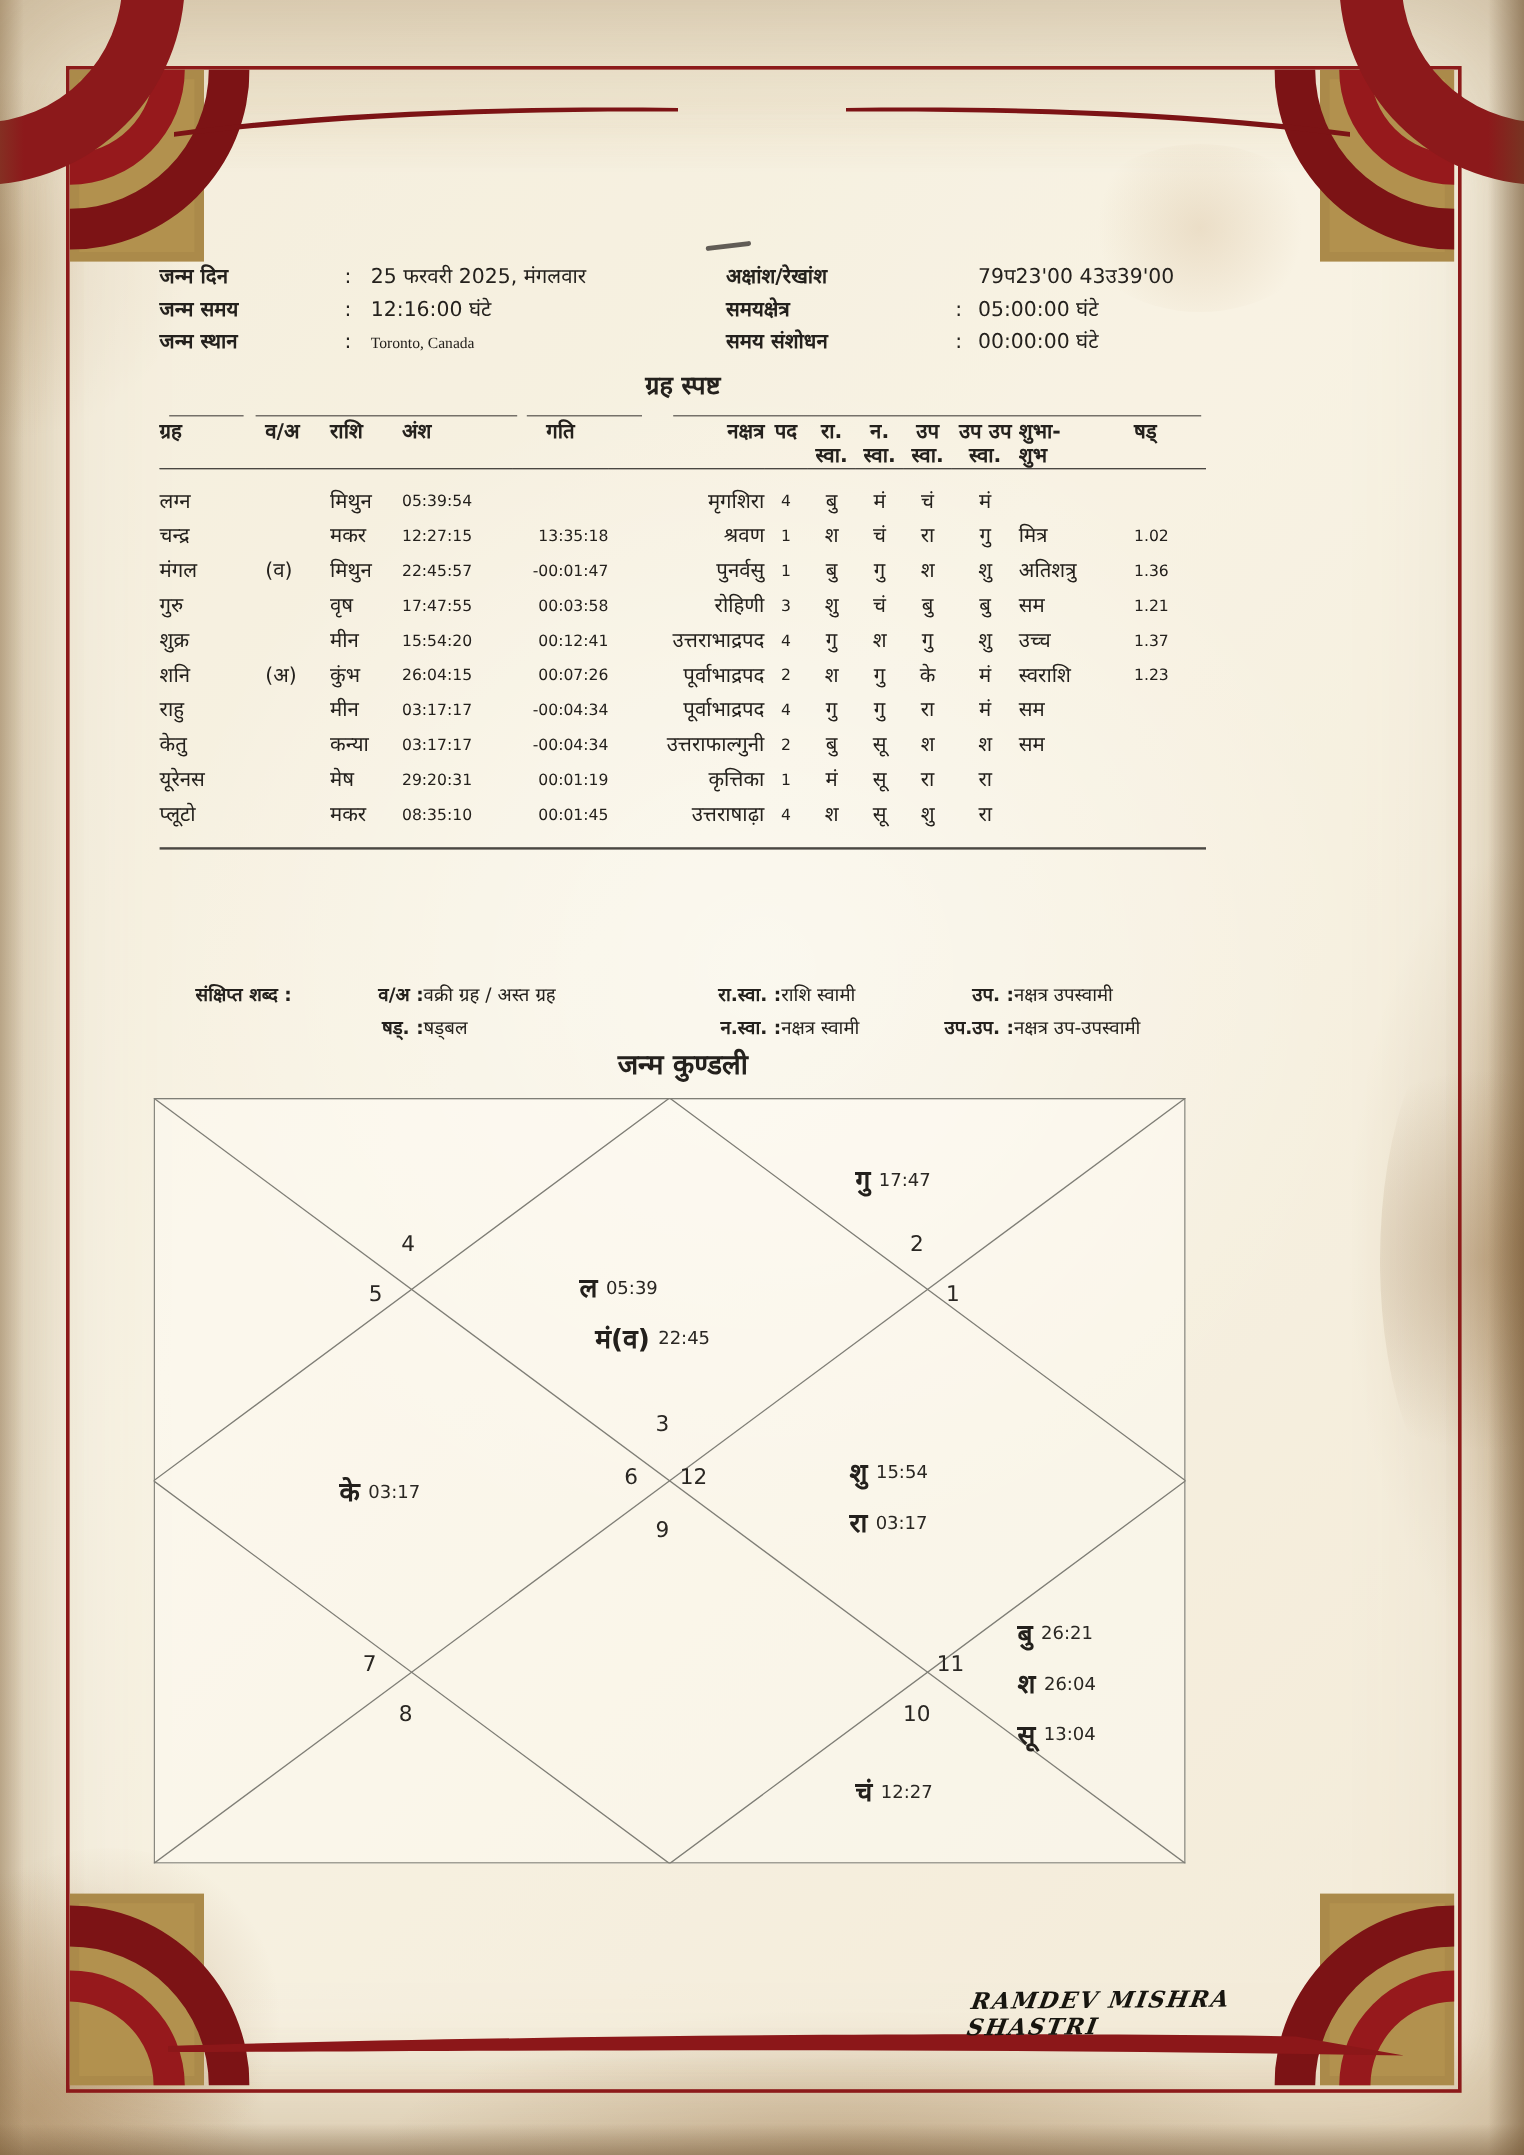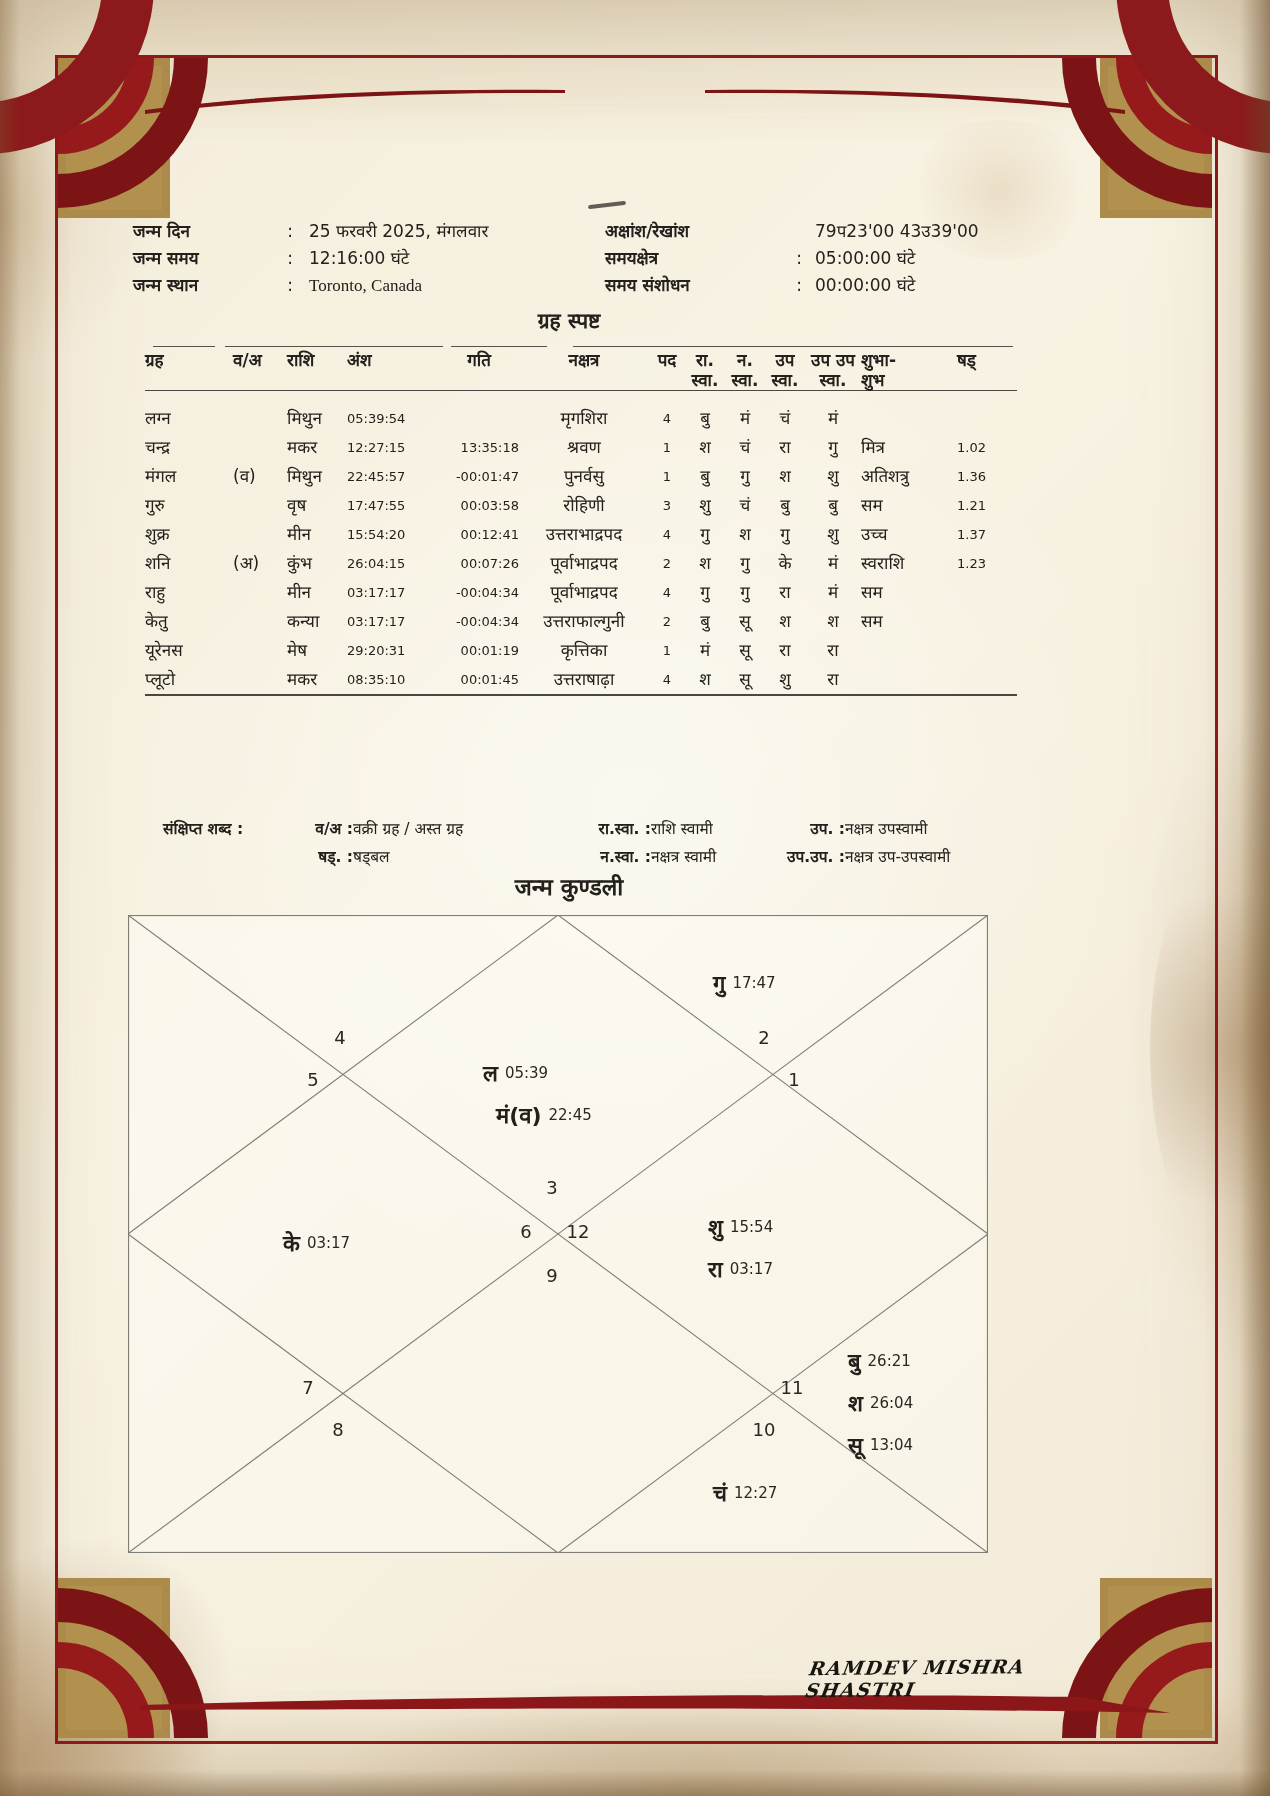--- a/index.html
+++ b/index.html
@@ -42,46 +42,46 @@
   .bi{position:absolute;font-size:17px;line-height:27px;white-space:nowrap;}
   .bi-left{left:133px;top:218px;}
   .bi-right{left:605px;top:218px;}
   .bi-row{display:flex;}
   .bi-label{font-weight:bold;}
   .bi-left .bi-label{width:138px;}
   .bi-right .bi-label{width:178px;font-weight:bold;}
   .bi-sep{width:38px;text-align:center;}
   .bi-right .bi-sep{width:32px;}
   .bi-value{font-weight:500;}
-  .bi-value.latin{font-family:"Liberation Serif","DejaVu Serif",serif;font-size:17px;}
+  .bi-value.latin{font-family:"Liberation Serif","DejaVu Serif",serif;font-size:13px;}
 
   
   .grah-title{position:absolute;left:133px;top:306px;width:872px;text-align:center;
     font-size:21px;font-weight:bold;}
-  .table-wrap{position:absolute;left:133px;top:338px;width:872px;border-bottom:2px solid #4a4742;margin-left:12px;}
+  .table-wrap{position:absolute;left:133px;top:338px;width:872px;border-bottom:2px solid #4a4742;padding-bottom:12px;}
   .ovl{position:absolute;top:8px;height:0;border-top:1.6px solid #55524d;}
   .ovl.o1{left:8px;width:62px;}
   .ovl.o2{left:80px;width:218px;}
   .ovl.o3{left:306px;width:96px;}
   .ovl.o4{left:428px;width:440px;}
   table.planet{table-layout:fixed;border-collapse:collapse;width:872px;margin-top:12px;}
   table.planet th,table.planet td{padding:0;}
   thead th{vertical-align:top;font-weight:bold;font-size:17px;padding-top:2px;padding-bottom:5px;
     border-bottom:1.8px solid #4a4742;}
   thead .h1,thead .h2{display:block;line-height:20px;min-height:20px;}
   tbody td{height:29px;line-height:29px;font-size:17px;white-space:nowrap;overflow:visible;}
   tbody tr:first-child td{padding-top:13px;}
   .c0{text-align:left;padding-left:10px;}
   .c1{text-align:left;padding-left:4px;}
   .c2{text-align:left;}
   .c3{text-align:left;}
   td.c3,td.c4,td.c6,td.c12{font-size:13px;}
   .c4{text-align:right;padding-right:12px;}
   th.c4{text-align:center;padding-right:0;}
-  .c5{text-align:center;}
+  .c5{text-align:right;}
   .c6,.c7,.c8,.c9,.c10{text-align:center;}
   .c11{text-align:left;padding-left:24px;}
   .c12{text-align:left;padding-left:6px;}
 
   
   .legend{position:absolute;left:133px;top:815px;width:872px;font-size:15.5px;line-height:28px;}
   .lg-head{position:absolute;left:30px;top:0;font-weight:bold;}
   .lg-col{position:absolute;top:0;text-align:right;}
   .lg-col.g1{left:162px;}
   .lg-col.g2{left:438px;}

